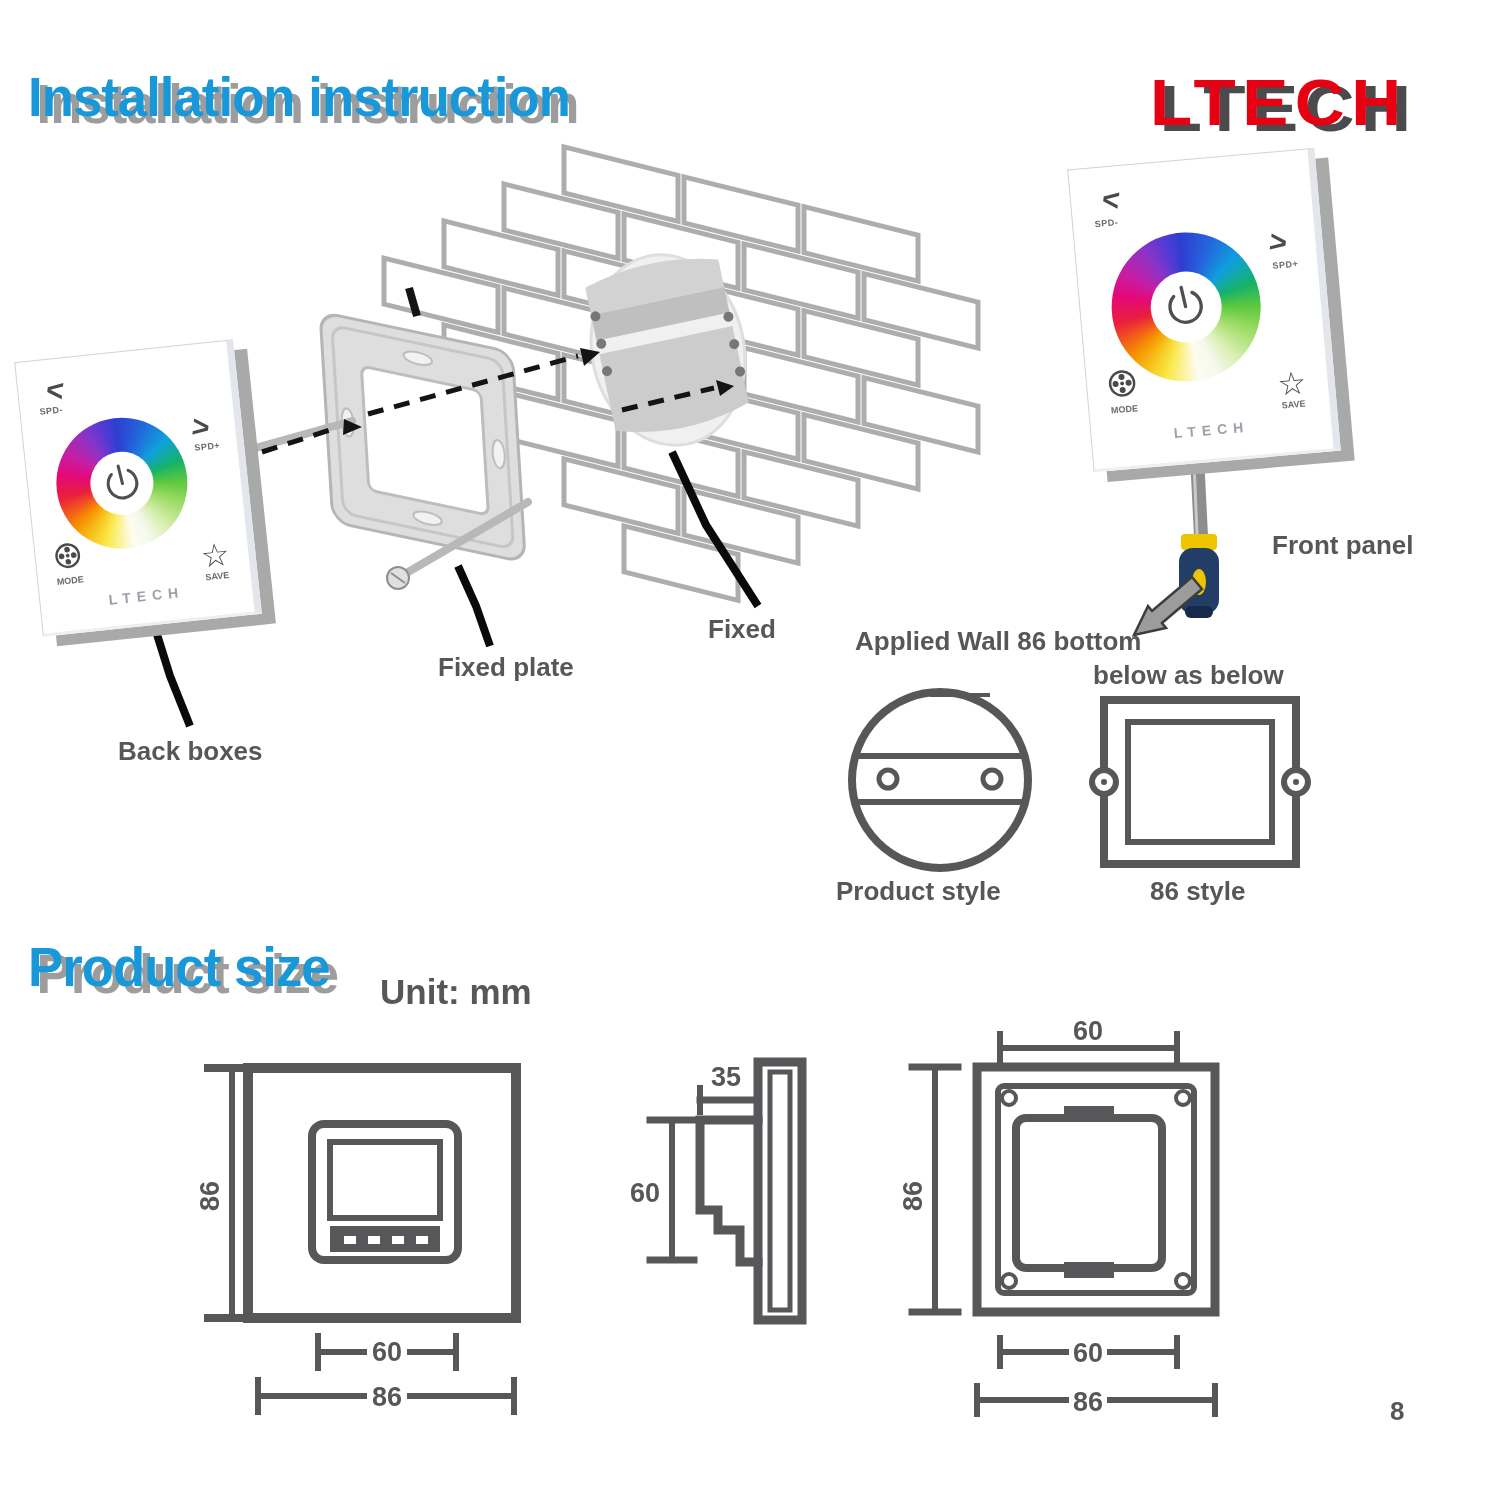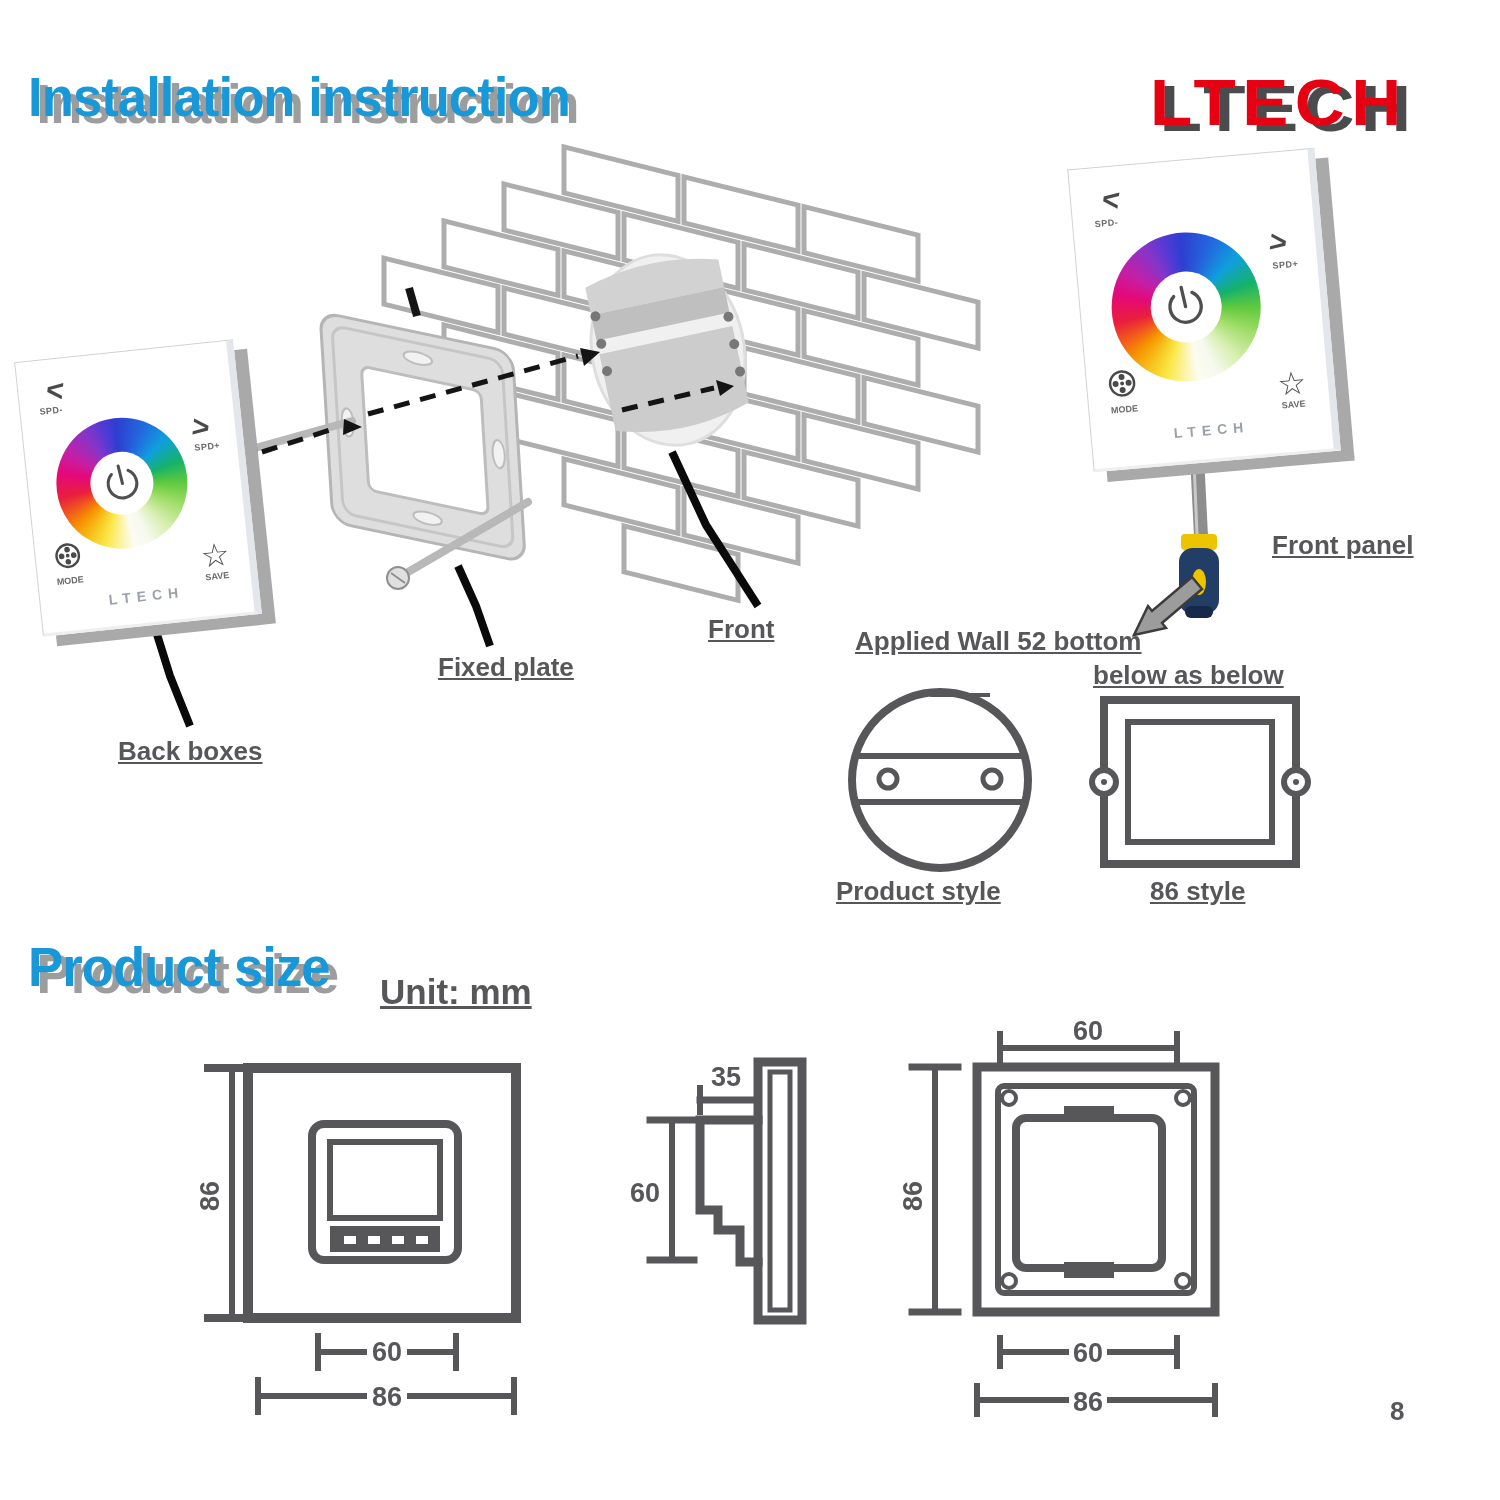--- a/index.html
+++ b/index.html
@@ -8,21 +8,21 @@
   .abs{position:absolute;}
 
   
   .sec-title{position:absolute;font-size:56px;font-weight:bold;color:#1898d8;
              letter-spacing:-1px;transform:scaleX(.94);transform-origin:left top;
              text-shadow:9px 7px 0 #9d9d9d;white-space:nowrap;}
   .logo{position:absolute;font-size:64px;font-weight:800;color:#e60012;letter-spacing:6px;
         transform:scaleX(1.08);transform-origin:left top;text-shadow:9px 6px 0 #4b4b4e;white-space:nowrap;}
 
   
-  .plabel{position:absolute;font-size:26px;font-weight:bold;color:#57575a;white-space:nowrap;text-decoration:underline;}
+  .plabel{position:absolute;font-size:26px;font-weight:bold;color:#57575a;white-space:nowrap;}
   .pagenum{position:absolute;font-size:26px;font-weight:bold;color:#57575a;}
 
   
   .tpanel{position:absolute;background:#fff;border:1px solid #cfd3d8;
           border-right:7px solid #e3e6ea;border-bottom:3px solid #edeff1;
           box-shadow:13px 11px 0 #a9a9a9;}
   .tpanel.left{left:28px;top:350px;width:212px;height:272px;transform:rotate(-6deg);}
   .tpanel.right{left:1080px;top:158px;width:240px;height:300px;transform:rotate(-5deg);}
   .tpanel .chev{position:absolute;font-size:30px;font-weight:bold;color:#4a4a4a;line-height:1;}
   .tpanel .tiny{position:absolute;font-size:9px;font-weight:bold;color:#6a6a6a;letter-spacing:.5px;}
@@ -300,22 +300,22 @@
     </div>
     <div class="saveblk">
       <span class="star">☆</span>
       <span class="tiny2">SAVE</span>
     </div>
     <div class="pbrand">LTECH</div>
   </div>
 
   <div class="plabel" style="left:118px;top:736px">Back boxes</div>
   <div class="plabel" style="left:438px;top:652px">Fixed plate</div>
-  <div class="plabel" style="left:708px;top:614px">Front</div>
+  <div class="plabel" style="left:708px;top:614px">Fixed</div>
   <div class="plabel" style="left:1272px;top:530px">Front panel</div>
 
-  <div class="plabel" style="left:855px;top:626px">Applied Wall 52 bottom</div>
+  <div class="plabel" style="left:855px;top:626px">Applied Wall 86 bottom</div>
   <div class="plabel" style="left:1093px;top:660px">below as below</div>
   <div class="plabel" style="left:836px;top:876px">Product style</div>
   <div class="plabel" style="left:1150px;top:876px">86 style</div>
 
   <div class="pagenum" style="left:1390px;top:1396px">8</div>
 </div>
 
 </body></html>

